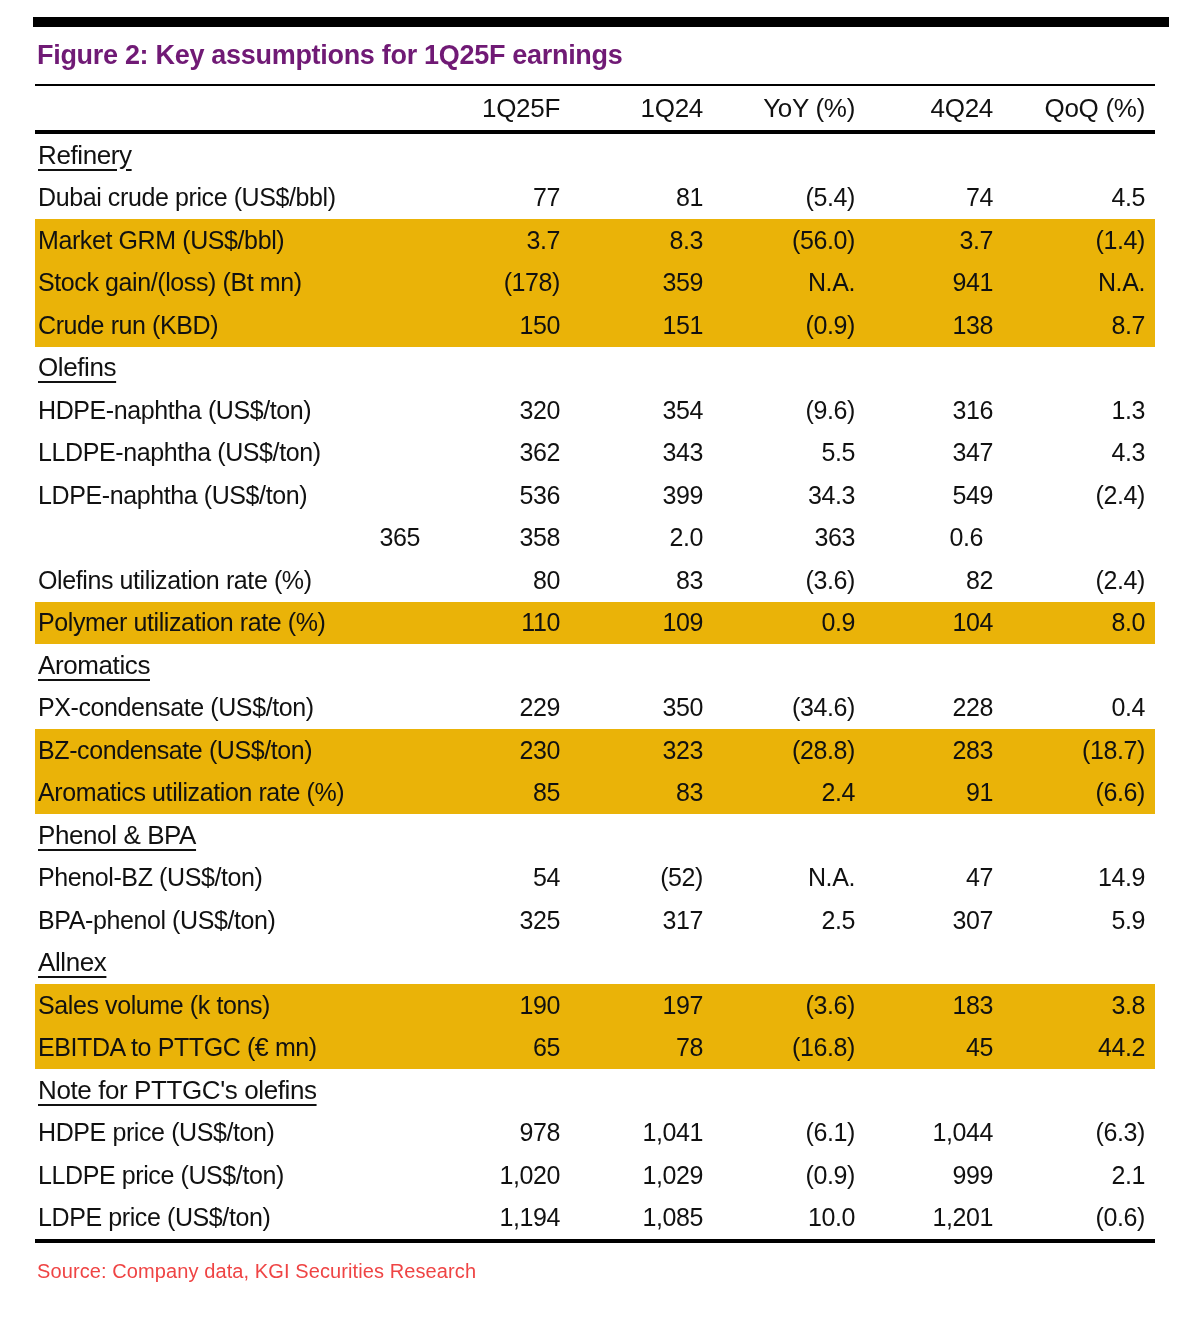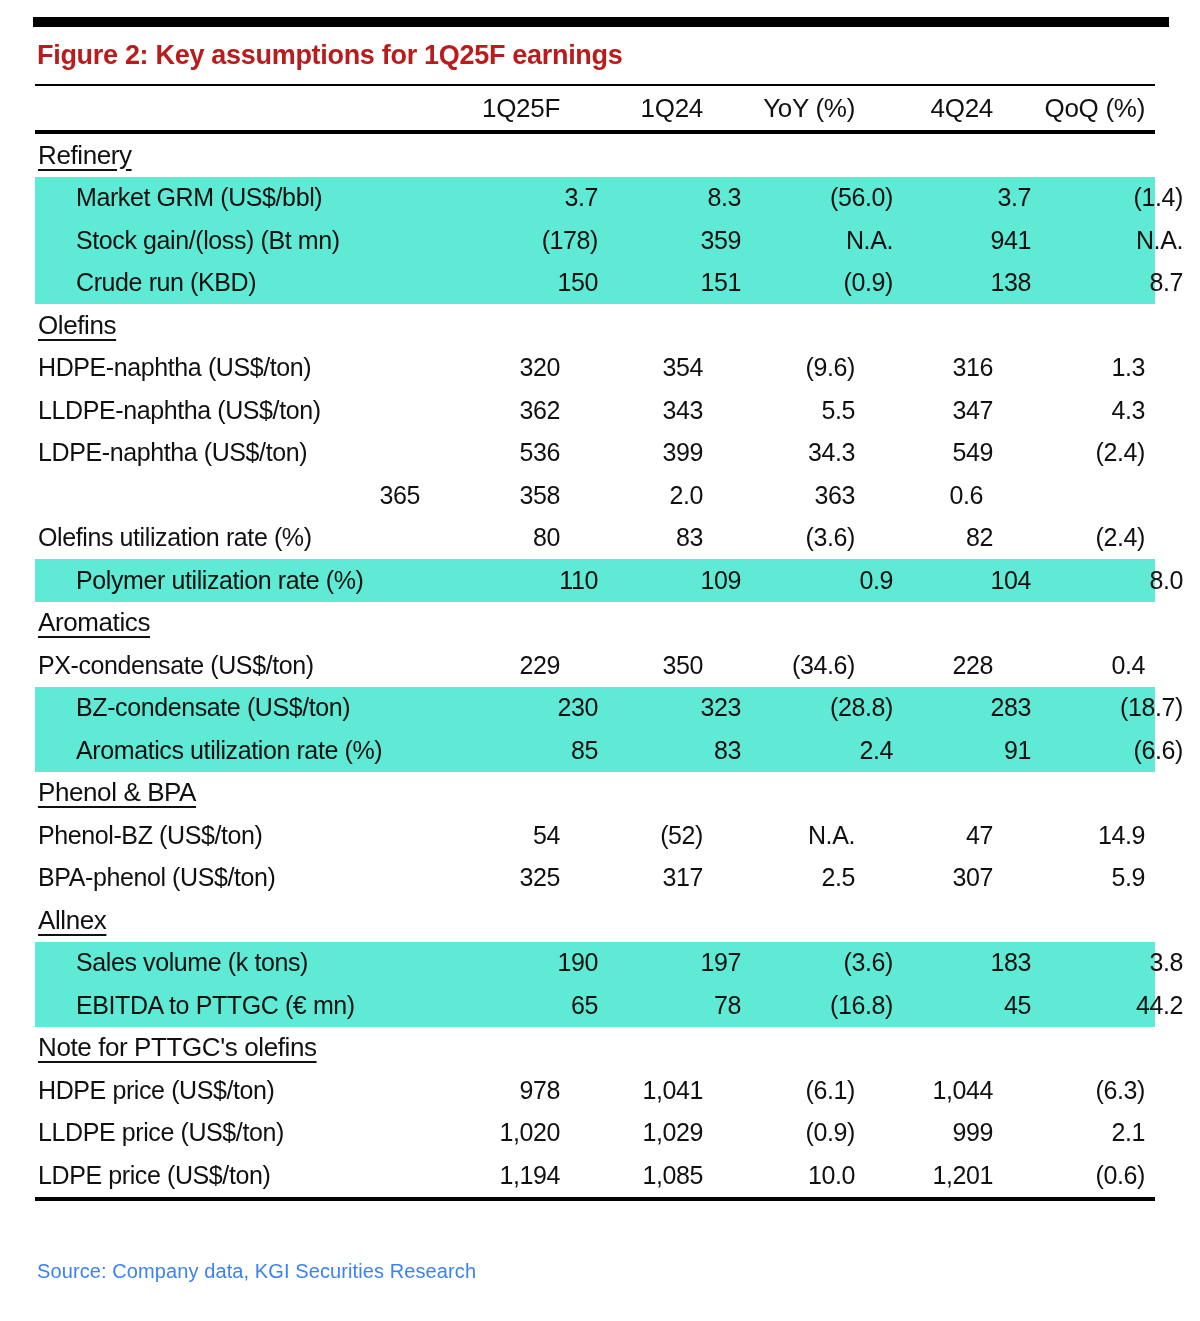--- a/index.html
+++ b/index.html
@@ -18,21 +18,21 @@
     width: 1136px; height: 10px;
     background: #000000;
   }
   .title {
     position: absolute;
     left: 37px; top: 40px;
     margin: 0;
     font-size: 27px;
     font-weight: 700;
     letter-spacing: -0.3px;
-    color: #b91c1c;
+    color: #701a75;
   }
   .table {
     position: absolute;
     left: 35px; top: 84px;
     width: 1120px;
   }
   .thin-rule { height: 2px; background: #000000; }
   .thick-rule { height: 4px; background: #000000; }
   .grid-row {
     display: grid;
@@ -44,21 +44,21 @@
     height: 44px;
     font-weight: 400;
     font-size: 26px;
     letter-spacing: -0.3px;
   }
   .row {
     height: 42.5px;
     font-size: 25px;
     letter-spacing: -0.4px;
   }
-  .row.shaded { background: #5eead4; padding-left: 38px; }
+  .row.shaded { background: #eab308; }
   .cell-label {
     text-align: left;
     padding-left: 3px;
     white-space: nowrap;
     overflow: hidden;
   }
   .cell-num {
     text-align: right;
     white-space: nowrap;
   }
@@ -69,21 +69,21 @@
     text-decoration: underline;
     text-decoration-thickness: 2.5px;
     text-underline-offset: 5px;
     white-space: nowrap;
   }
   .source {
     position: absolute;
     left: 37px; top: 1260px;
     font-size: 20px;
     letter-spacing: 0.1px;
-    color: #3b82f6;
+    color: #ef4444;
   }
 </style>
 </head>
 <body>
 
 <div class="page">
   <div class="top-bar"></div>
   <h1 class="title">Figure 2: Key assumptions for 1Q25F earnings</h1>
 
   <div class="table">
@@ -94,20 +94,28 @@
         <div class="cell-num">1Q24</div>
         <div class="cell-num">YoY (%)</div>
         <div class="cell-num">4Q24</div>
         <div class="cell-num last">QoQ (%)</div>
       </div>
     <div class="thick-rule"></div>
     <div id="table-body">
         <div class="grid-row row">
           <div class="cell-label section-name">Refinery</div>
         </div>
+        <div class="grid-row row">
+          <div class="cell-label">Dubai crude price (US$/bbl)</div>
+          <div class="cell-num">77</div>
+          <div class="cell-num">81</div>
+          <div class="cell-num">(5.4)</div>
+          <div class="cell-num">74</div>
+          <div class="cell-num last">4.5</div>
+        </div>
         <div class="grid-row row shaded">
           <div class="cell-label">Market GRM (US$/bbl)</div>
           <div class="cell-num">3.7</div>
           <div class="cell-num">8.3</div>
           <div class="cell-num">(56.0)</div>
           <div class="cell-num">3.7</div>
           <div class="cell-num last">(1.4)</div>
         </div>
         <div class="grid-row row shaded">
           <div class="cell-label">Stock gain/(loss) (Bt mn)</div>

